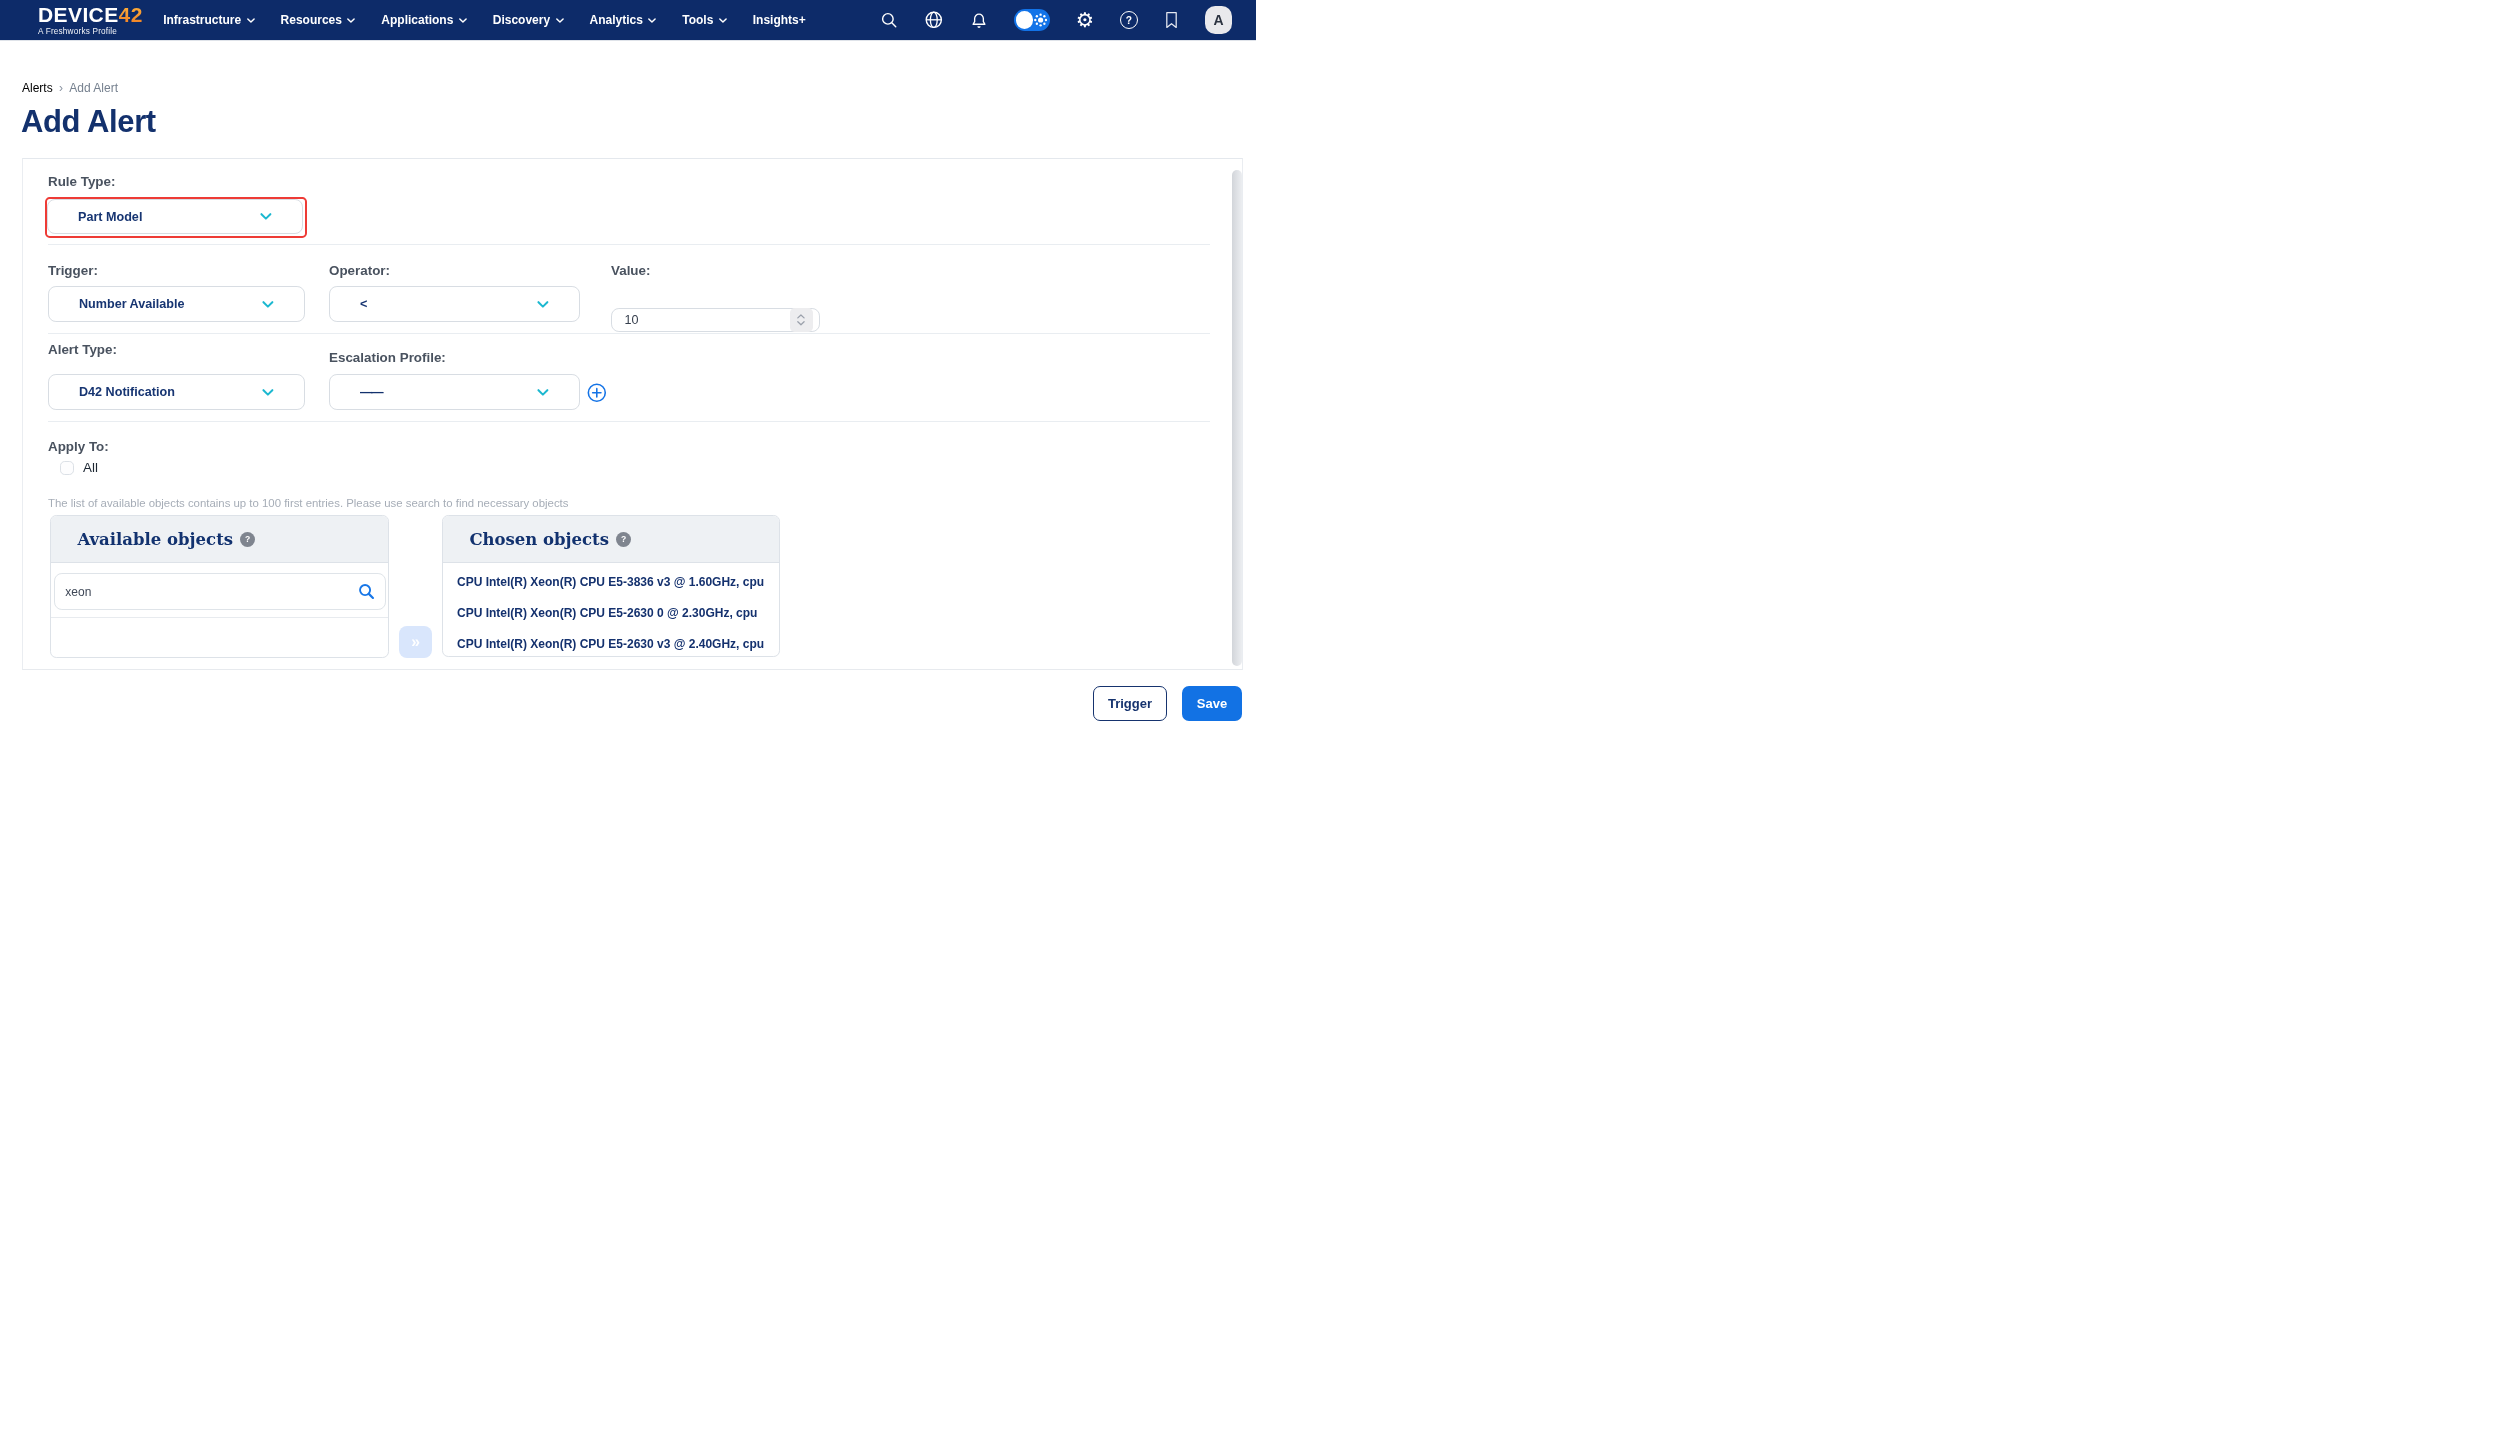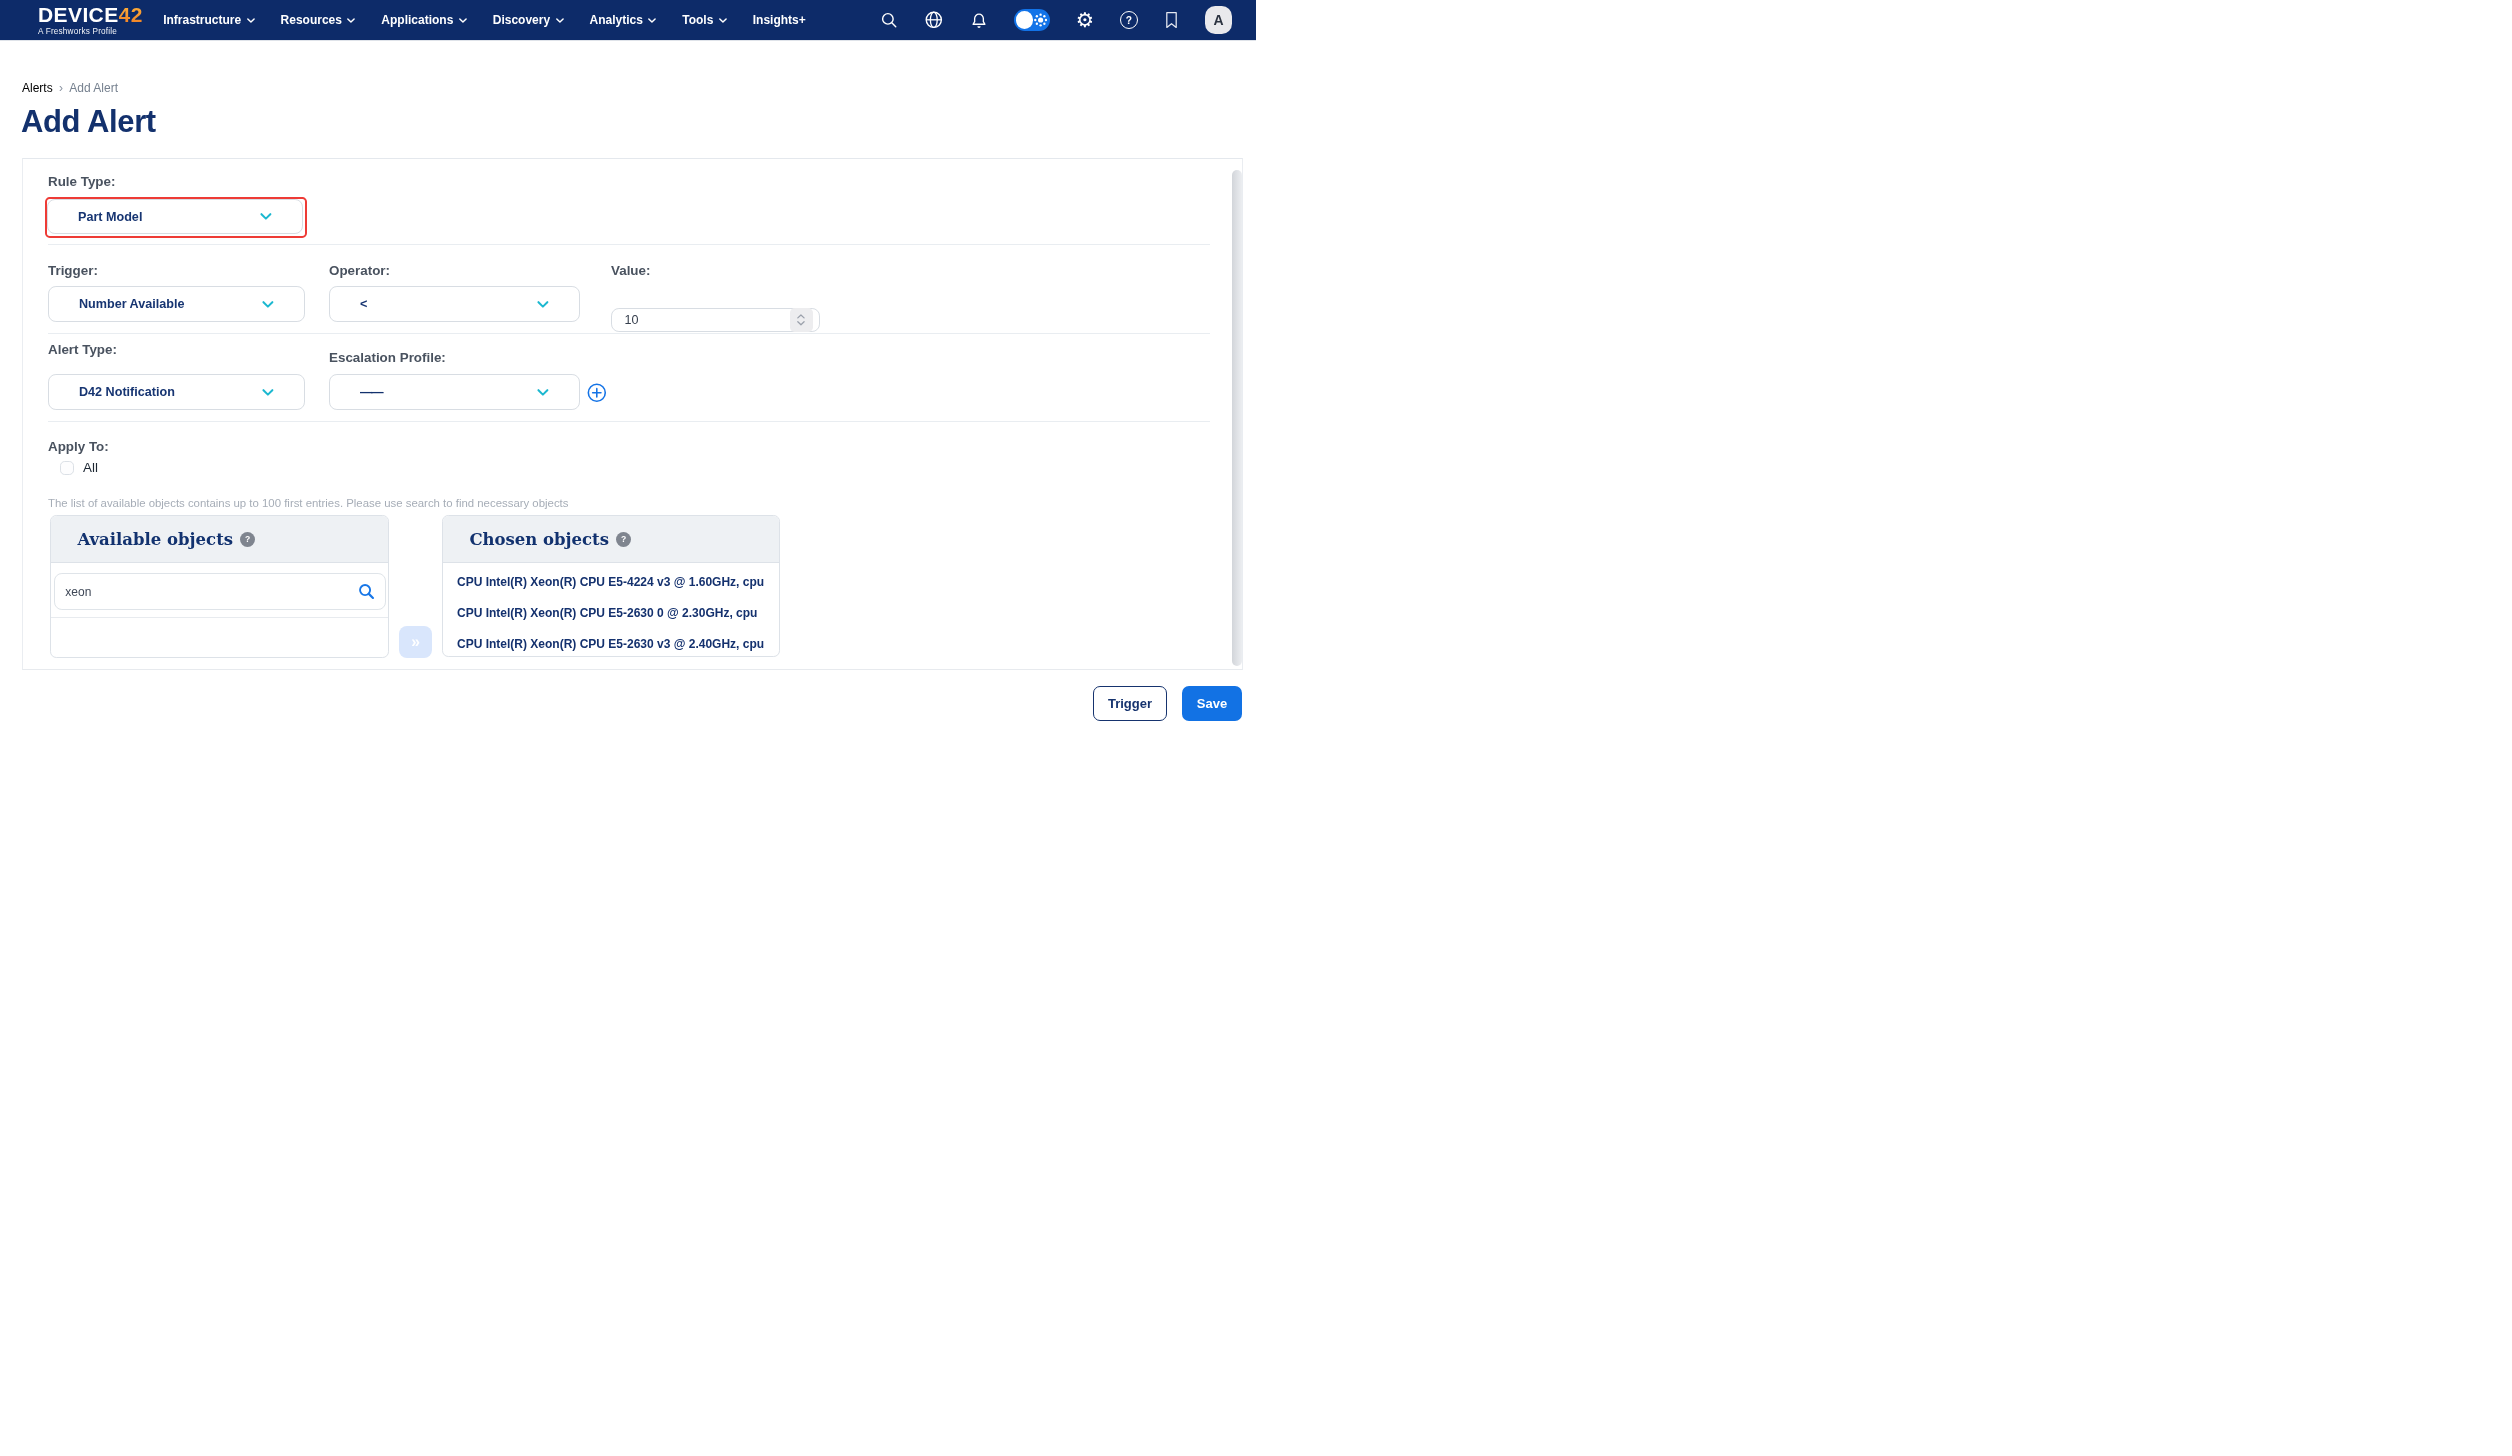--- a/index.html
+++ b/index.html
@@ -307,21 +307,21 @@
     </div>
 
     <button class="transfer-btn">»</button>
 
     <div class="panel" style="left:419px; width:338px; height:142px;">
       <div class="panel-header">
         <span class="panel-title">Chosen objects</span>
         <span class="help-dot">?</span>
       </div>
       <div class="chosen-list">
-        <div class="chosen-row">CPU Intel(R) Xeon(R) CPU E5-4224 v3 @ 1.60GHz, cpu</div>
+        <div class="chosen-row">CPU Intel(R) Xeon(R) CPU E5-3836 v3 @ 1.60GHz, cpu</div>
         <div class="chosen-row">CPU Intel(R) Xeon(R) CPU E5-2630 0 @ 2.30GHz, cpu</div>
         <div class="chosen-row">CPU Intel(R) Xeon(R) CPU E5-2630 v3 @ 2.40GHz, cpu</div>
       </div>
     </div>
   </section>
 
   <button class="btn-cancel">Trigger</button>
   <button class="btn-save">Save</button>
 
   <div class="scrollbar-thumb"></div>

